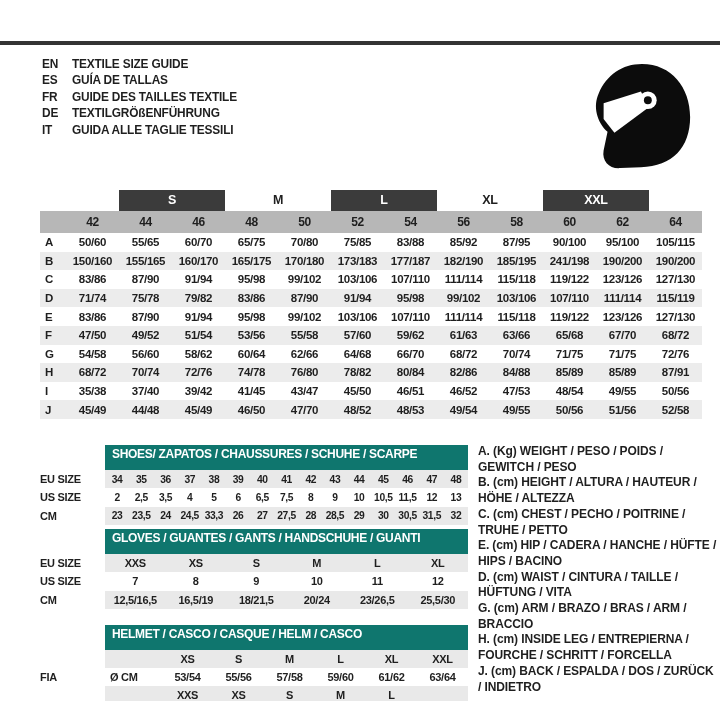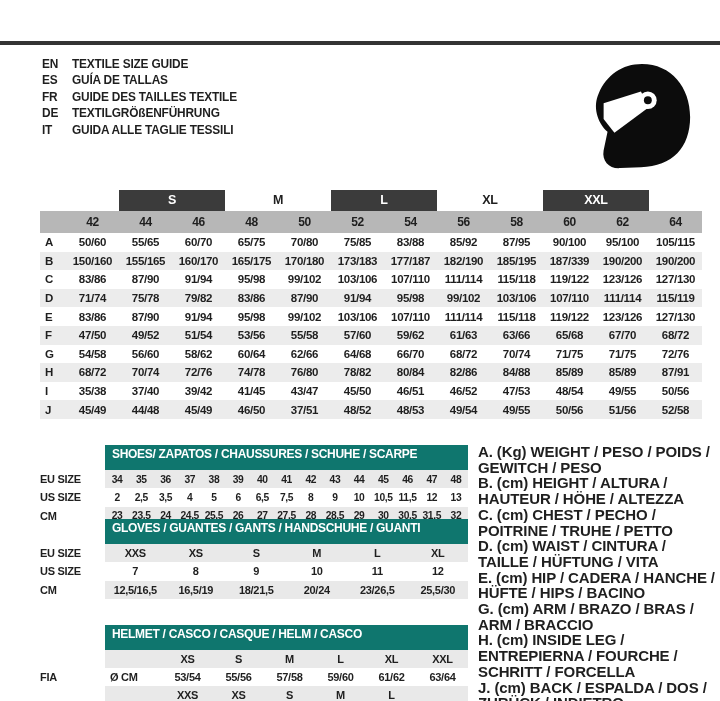--- a/index.html
+++ b/index.html
@@ -37,21 +37,21 @@
   .mini-label { width:65px; flex:0 0 65px; letter-spacing:-0.3px; }
   .mini-cells { display:flex; width:363px; height:100%; align-items:center; }
   .mini-cells span { flex:1; text-align:center; letter-spacing:-0.3px; }
   .mini-cells.stripe { background:#e9e9e9; }
   .shoes-cells span { font-size:10.3px; letter-spacing:-0.4px; }
   .helmet-rows .mini-row { height:18.2px; }
   .mini-cells .unit { flex:0 0 52px; text-align:left; padding-left:5px; }
 
   
   .legend { position:absolute; left:478px; top:403px; width:241px; }
-  .legend-item { font-weight:bold; font-size:15px; line-height:15.7px; letter-spacing:-0.1px; }
+  .legend-item { font-weight:bold; font-size:12px; line-height:15.7px; letter-spacing:-0.1px; }
 </style>
 </head>
 <body>
 
 <div class="page">
   <div class="topbar"></div>
 
   <div class="languages" id="languages">
       <div class="lang-row">
         <span class="lang-code">EN</span>
@@ -128,21 +128,21 @@
         <div class="cell rowlabel">B</div>
         <div class="cell">150/160</div>
         <div class="cell">155/165</div>
         <div class="cell">160/170</div>
         <div class="cell">165/175</div>
         <div class="cell">170/180</div>
         <div class="cell">173/183</div>
         <div class="cell">177/187</div>
         <div class="cell">182/190</div>
         <div class="cell">185/195</div>
-        <div class="cell">187/339</div>
+        <div class="cell">241/198</div>
         <div class="cell">190/200</div>
         <div class="cell">190/200</div>
       </div>
       <div class="grid-row">
         <div class="cell rowlabel">C</div>
         <div class="cell">83/86</div>
         <div class="cell">87/90</div>
         <div class="cell">91/94</div>
         <div class="cell">95/98</div>
         <div class="cell">99/102</div>
@@ -243,21 +243,21 @@
         <div class="cell">48/54</div>
         <div class="cell">49/55</div>
         <div class="cell">50/56</div>
       </div>
       <div class="grid-row stripe">
         <div class="cell rowlabel">J</div>
         <div class="cell">45/49</div>
         <div class="cell">44/48</div>
         <div class="cell">45/49</div>
         <div class="cell">46/50</div>
-        <div class="cell">37/51</div>
+        <div class="cell">47/70</div>
         <div class="cell">48/52</div>
         <div class="cell">48/53</div>
         <div class="cell">49/54</div>
         <div class="cell">49/55</div>
         <div class="cell">50/56</div>
         <div class="cell">51/56</div>
         <div class="cell">52/58</div>
       </div>
     </div>
 
@@ -304,37 +304,37 @@
             <span>13</span>
           </div>
         </div>
         <div class="mini-row">
           <span class="mini-label">CM</span>
           <div class="mini-cells stripe shoes-cells">
             <span>23</span>
             <span>23,5</span>
             <span>24</span>
             <span>24,5</span>
-            <span>25,5</span>
+            <span>33,3</span>
             <span>26</span>
             <span>27</span>
             <span>27,5</span>
             <span>28</span>
             <span>28,5</span>
             <span>29</span>
             <span>30</span>
             <span>30,5</span>
             <span>31,5</span>
             <span>32</span>
           </div>
         </div>
       </div>
   </div>
 
-  <div class="mini" style="top:478px">
+  <div class="mini" style="top:488px">
     <div class="mini-title">GLOVES / GUANTES / GANTS / HANDSCHUHE / GUANTI</div>
     <div id="gloves-rows">
         <div class="mini-row">
           <span class="mini-label">EU SIZE</span>
           <div class="mini-cells stripe">
             <span>XXS</span>
             <span>XS</span>
             <span>S</span>
             <span>M</span>
             <span>L</span>
@@ -441,19 +441,19 @@
             <span>61</span>
           </div>
         </div>
       </div>
   </div>
 
   <div class="legend" id="legend">
       <div class="legend-item">A. (Kg) WEIGHT / PESO / POIDS / GEWITCH / PESO</div>
       <div class="legend-item">B. (cm) HEIGHT / ALTURA / HAUTEUR / HÖHE / ALTEZZA</div>
       <div class="legend-item">C. (cm) CHEST / PECHO / POITRINE / TRUHE / PETTO</div>
+      <div class="legend-item">E. (cm) HIP / CADERA / HANCHE / HÜFTE / HIPS / BACINO</div>
       <div class="legend-item">D. (cm) WAIST / CINTURA / TAILLE / HÜFTUNG / VITA</div>
-      <div class="legend-item">E. (cm) HIP / CADERA / HANCHE / HÜFTE / HIPS / BACINO</div>
       <div class="legend-item">G. (cm) ARM / BRAZO / BRAS / ARM / BRACCIO</div>
       <div class="legend-item">H. (cm) INSIDE LEG / ENTREPIERNA / FOURCHE / SCHRITT / FORCELLA</div>
       <div class="legend-item">J. (cm) BACK / ESPALDA / DOS / ZURÜCK / INDIETRO</div>
     </div>
 </div>
 
 </body></html>

